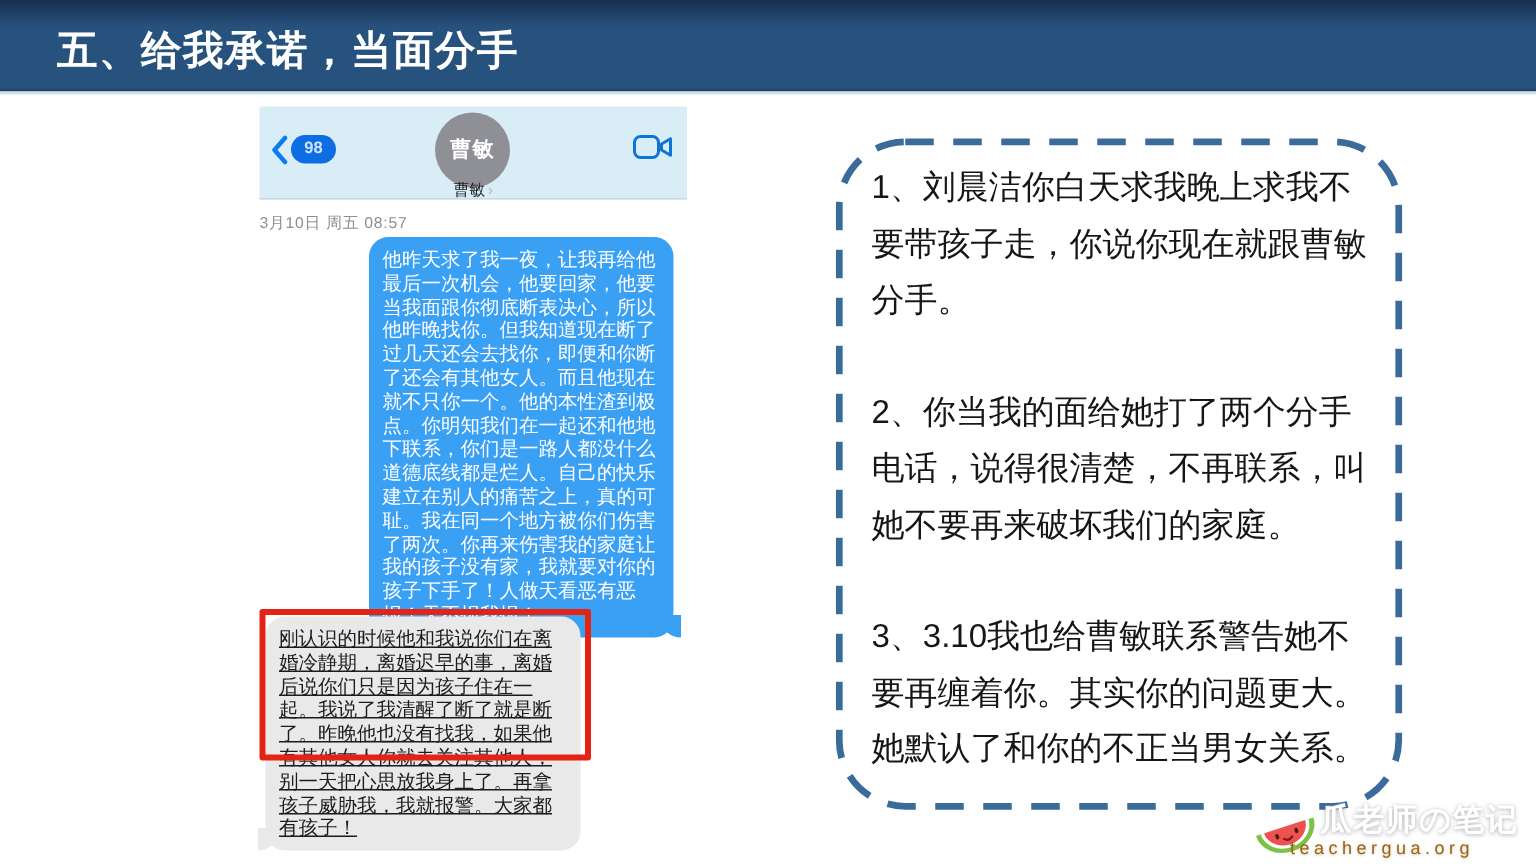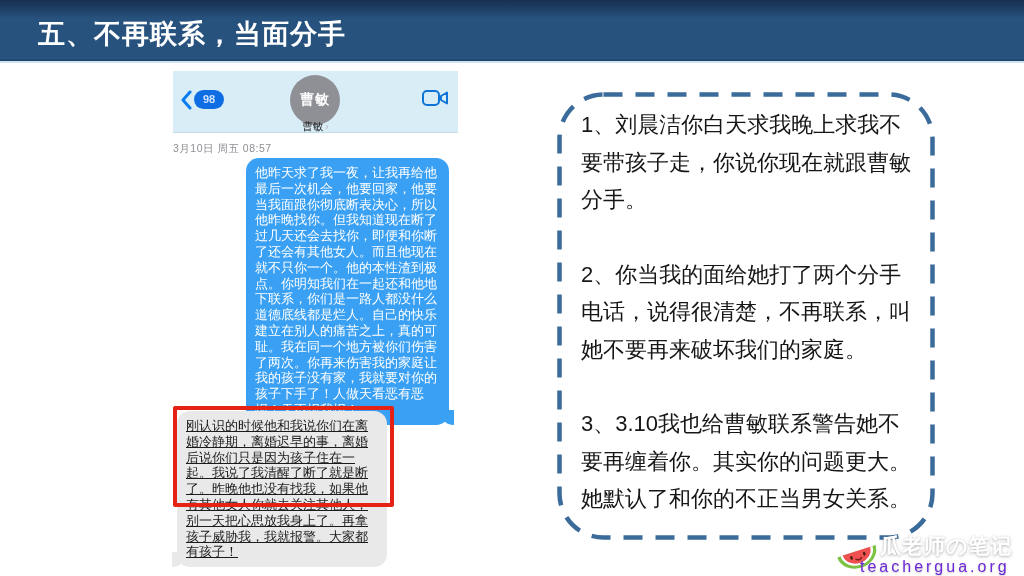--- a/index.html
+++ b/index.html
@@ -52,30 +52,30 @@
   .notes-content{position:absolute;left:24px;top:14px;width:334px;color:#161616;
     font-size:22px;line-height:37.5px;}
   .notes-content p{margin:0 0 37px 0;}
 
   
   .watermark{position:absolute;left:822px;top:527px;width:202px;height:49px;z-index:8;}
   .wm-icon{position:absolute;left:12px;top:3px;width:46px;height:46px;}
   .wm-brand{position:absolute;left:58px;top:5px;font-size:21px;font-weight:bold;color:#ffffff;
     white-space:nowrap;letter-spacing:1px;
     text-shadow:0 0 1px #d8d8d8,0 1px 3px rgba(110,110,110,.55);}
-  .wm-url{position:absolute;left:38px;top:31px;font-size:16px;color:#6d28d9;letter-spacing:3px;
+  .wm-url{position:absolute;left:38px;top:31px;font-size:12px;color:#a16207;letter-spacing:3px;
     white-space:nowrap;text-shadow:0 1px 2px rgba(140,140,140,.5);}
 </style>
 </head>
 <body>
 
 <div class="slide">
 
   <div class="header">
-    <div class="title">五、不再联系，当面分手</div>
+    <div class="title">五、给我承诺，当面分手</div>
   </div>
 
   <div class="phone">
 
     <div class="chat-header">
       <span class="back-chevron">
         <svg width="12" height="20" viewBox="0 0 12 20">
           <polyline points="10,2 3,10 10,18" fill="none" stroke="#0a7cf2" stroke-width="3" stroke-linecap="round" stroke-linejoin="round"></polyline>
         </svg>
       </span>

